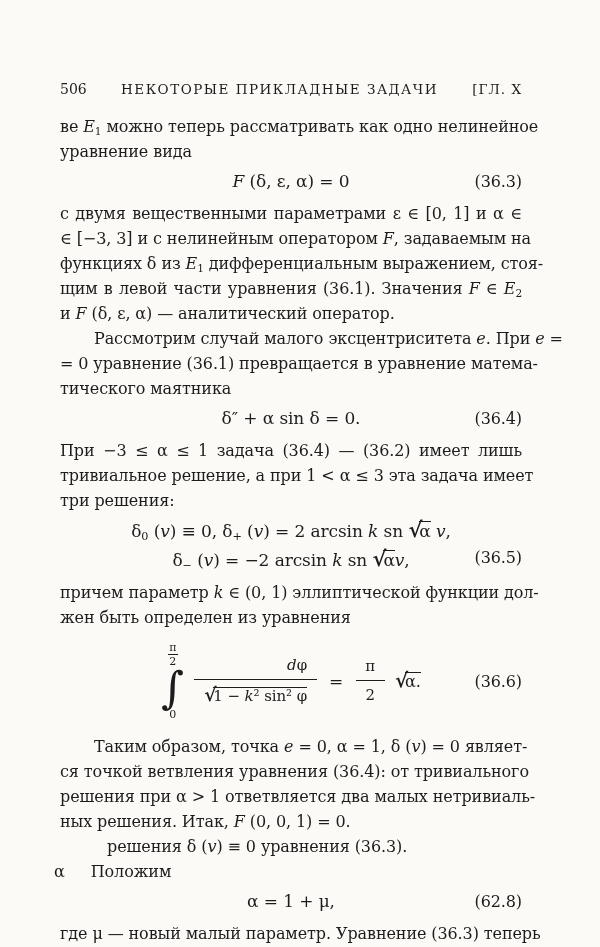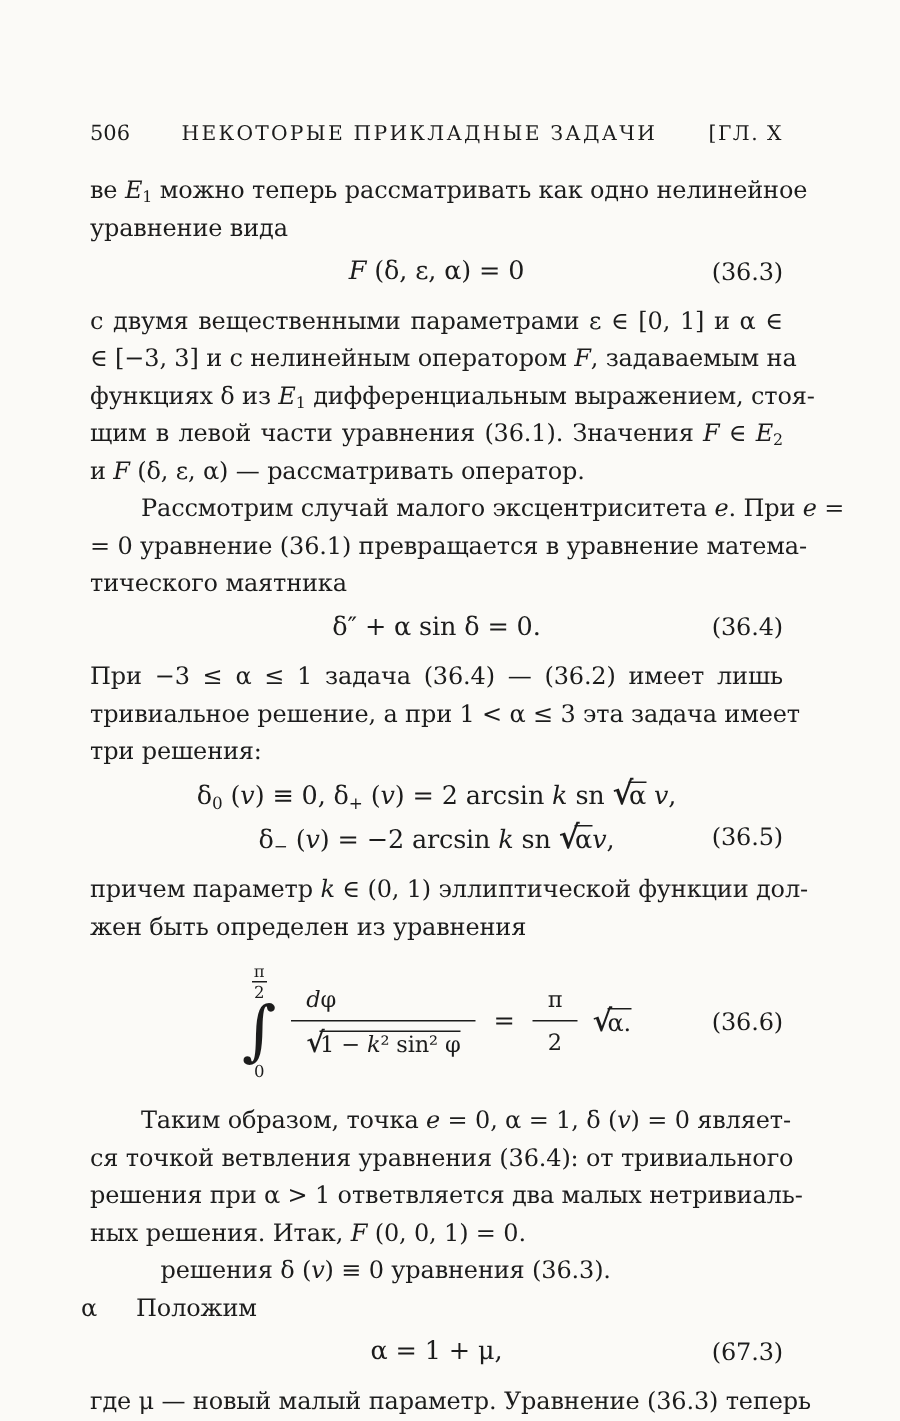--- a/index.html
+++ b/index.html
@@ -52,21 +52,21 @@
   
   .int-eq {
     position:relative; display:flex; align-items:center; justify-content:center;
     gap:10px; margin:9px 0 11px; font-size:15px; height:84px;
   }
   .int-col { display:flex; flex-direction:column; align-items:center; line-height:1; }
   .lim { font-size:11px; display:flex; flex-direction:column; align-items:center; line-height:1.05; }
   .lim .fbar { width:10px; border-top:1px solid #1c1c1c; margin:1px 0; }
   .int-sign { font-size:44px; line-height:0.82; padding:2px 0; }
   .int-lower { font-size:11px; margin-top:1px; }
-  .frac { display:inline-flex; flex-direction:column; align-items:flex-start; }
+  .frac { display:inline-flex; flex-direction:column; align-items:flex-end; }
   .frac .num { padding:0 10px 1px; }
   .frac .den { border-top:1.5px solid #1c1c1c; padding:2px 10px 0; }
   .rel { font-size:17px; padding:0 2px; }
   .rhs-root { font-size:16px; }
   .int-eq .eq-num { position:absolute; right:0; top:50%; transform:translateY(-50%); font-size:16px; }
   
   .alpha-line { display:flex; line-height:25px; }
   .alpha-line .marg { font-style:normal; margin-left:-6px; }
   .alpha-line .lbl { margin-left:26px; }
 </style>
@@ -86,21 +86,21 @@
       </div>
       <div class="eq">
         <div class="eq-line"><span class="it">F</span><span> (δ, ε, α) = 0</span></div>
         <span class="eq-num">(36.3)</span>
       </div>
       <div class="para">
         <div class="line"><span>с двумя вещественными параметрами ε ∈ [0, 1] и α ∈</span></div>
         <div class="line"><span>∈ [−3, 3] и с нелинейным оператором </span><span class="it">F</span><span>, задаваемым на</span></div>
         <div class="line"><span>функциях δ из </span><span class="it">E</span><sub>1</sub><span> дифференциальным выражением, стоя-</span></div>
         <div class="line"><span>щим в левой части уравнения (36.1). Значения </span><span class="it">F</span><span> ∈ </span><span class="it">E</span><sub>2</sub></div>
-        <div class="line"><span>и </span><span class="it">F</span><span> (δ, ε, α) — рассматривать оператор.</span></div>
+        <div class="line"><span>и </span><span class="it">F</span><span> (δ, ε, α) — аналитический оператор.</span></div>
       </div>
       <div class="para indent">
         <div class="line"><span>Рассмотрим случай малого эксцентриситета </span><span class="it">e</span><span>. При </span><span class="it">e</span><span> =</span></div>
         <div class="line"><span>= 0 уравнение (36.1) превращается в уравнение матема-</span></div>
         <div class="line"><span>тического маятника</span></div>
       </div>
       <div class="eq">
         <div class="eq-line"><span>δ″ + α sin δ = 0.</span></div>
         <span class="eq-num">(36.4)</span>
       </div>
@@ -148,20 +148,20 @@
       </div>
       <div class="para indent pad-last">
         <div class="line"><span>решения δ (</span><span class="it">v</span><span>) ≡ 0 уравнения (36.3).</span></div>
       </div>
       <div class="alpha-line">
         <span class="marg">α</span>
         <span class="lbl">Положим</span>
       </div>
       <div class="eq">
         <div class="eq-line"><span>α = 1 + μ,</span></div>
-        <span class="eq-num">(67.3)</span>
+        <span class="eq-num">(62.8)</span>
       </div>
       <div class="para">
         <div class="line"><span>где μ — новый малый параметр. Уравнение (36.3) теперь</span></div>
         <div class="line"><span>можно записать в виде</span></div>
       </div>
     </div>
 </div>
 
 </body></html>

